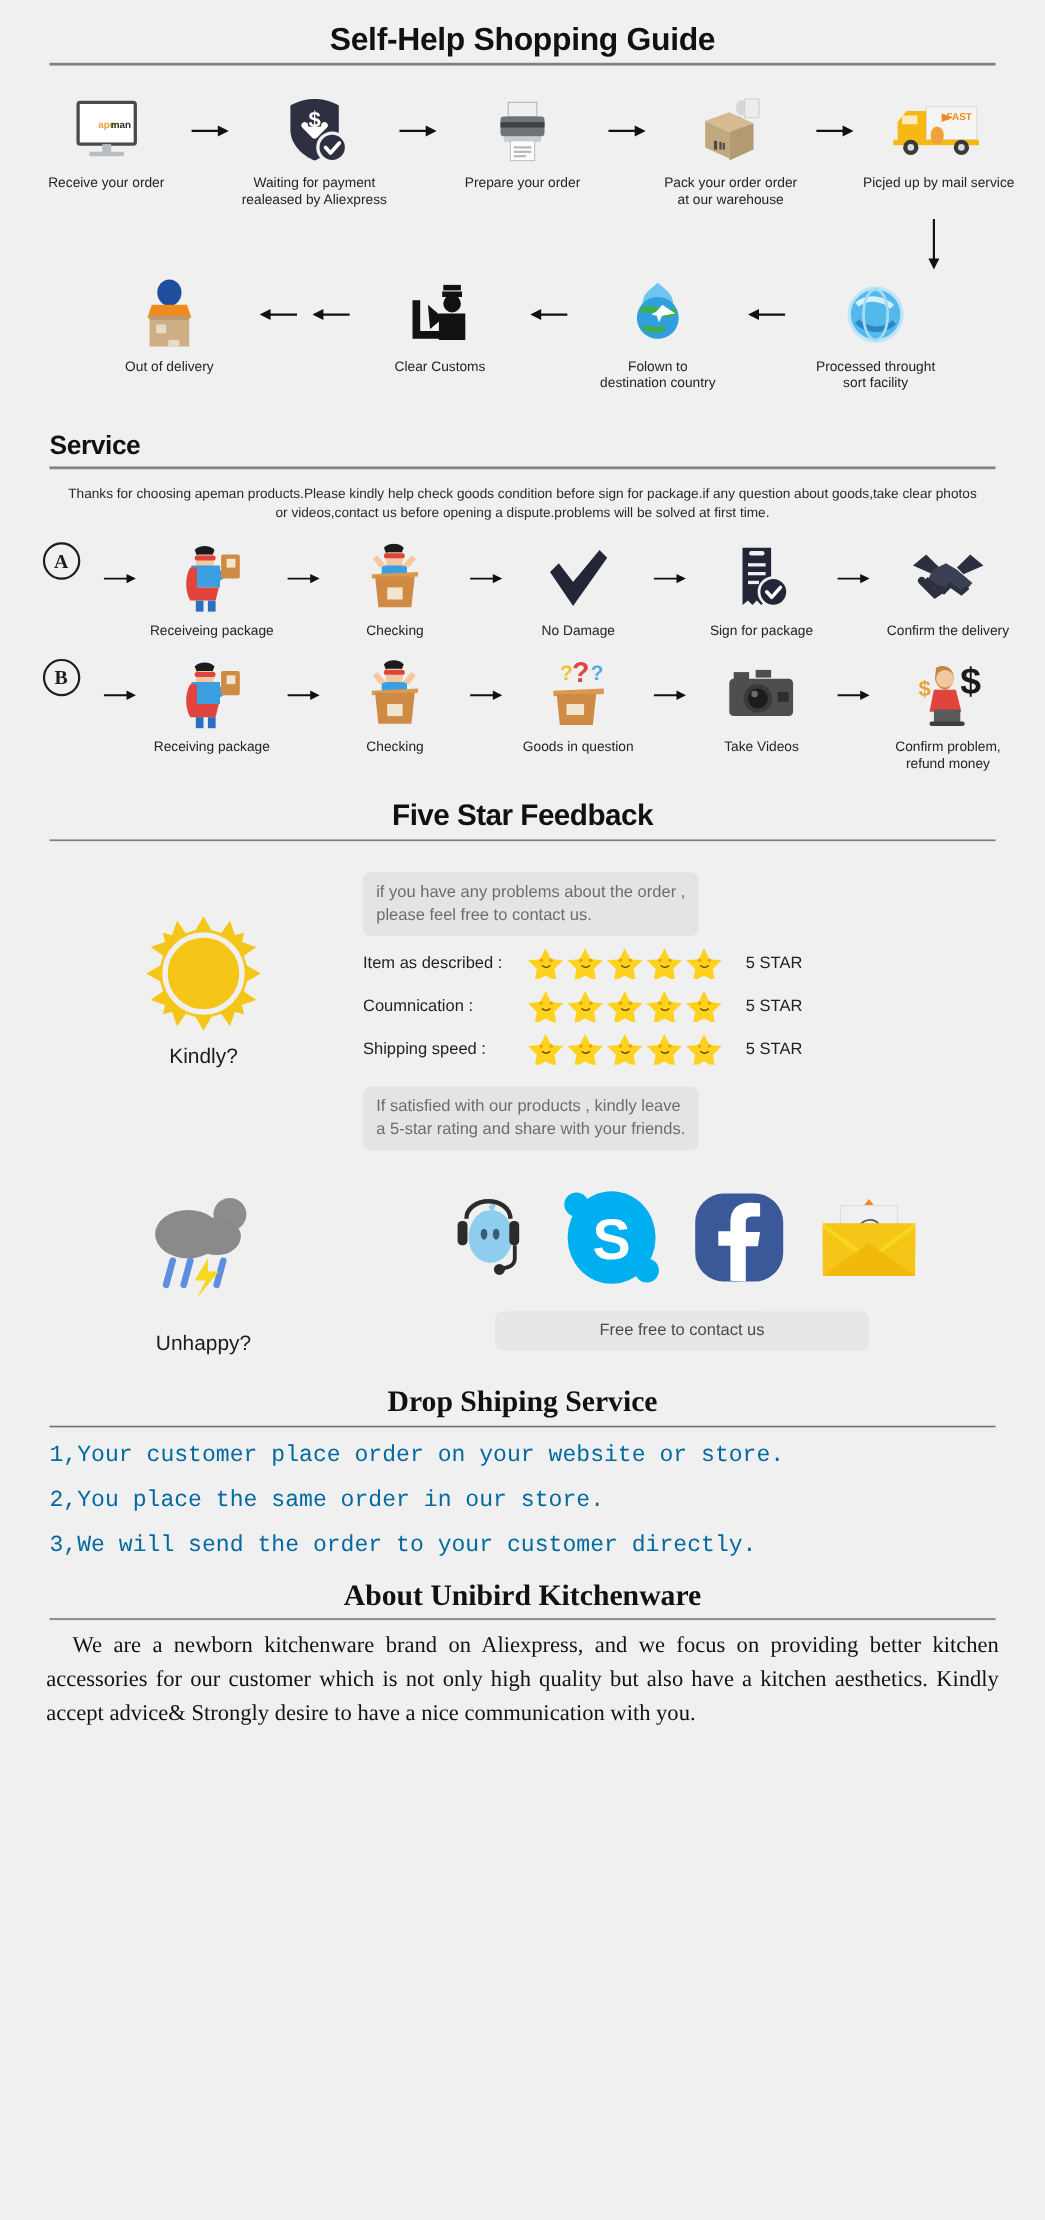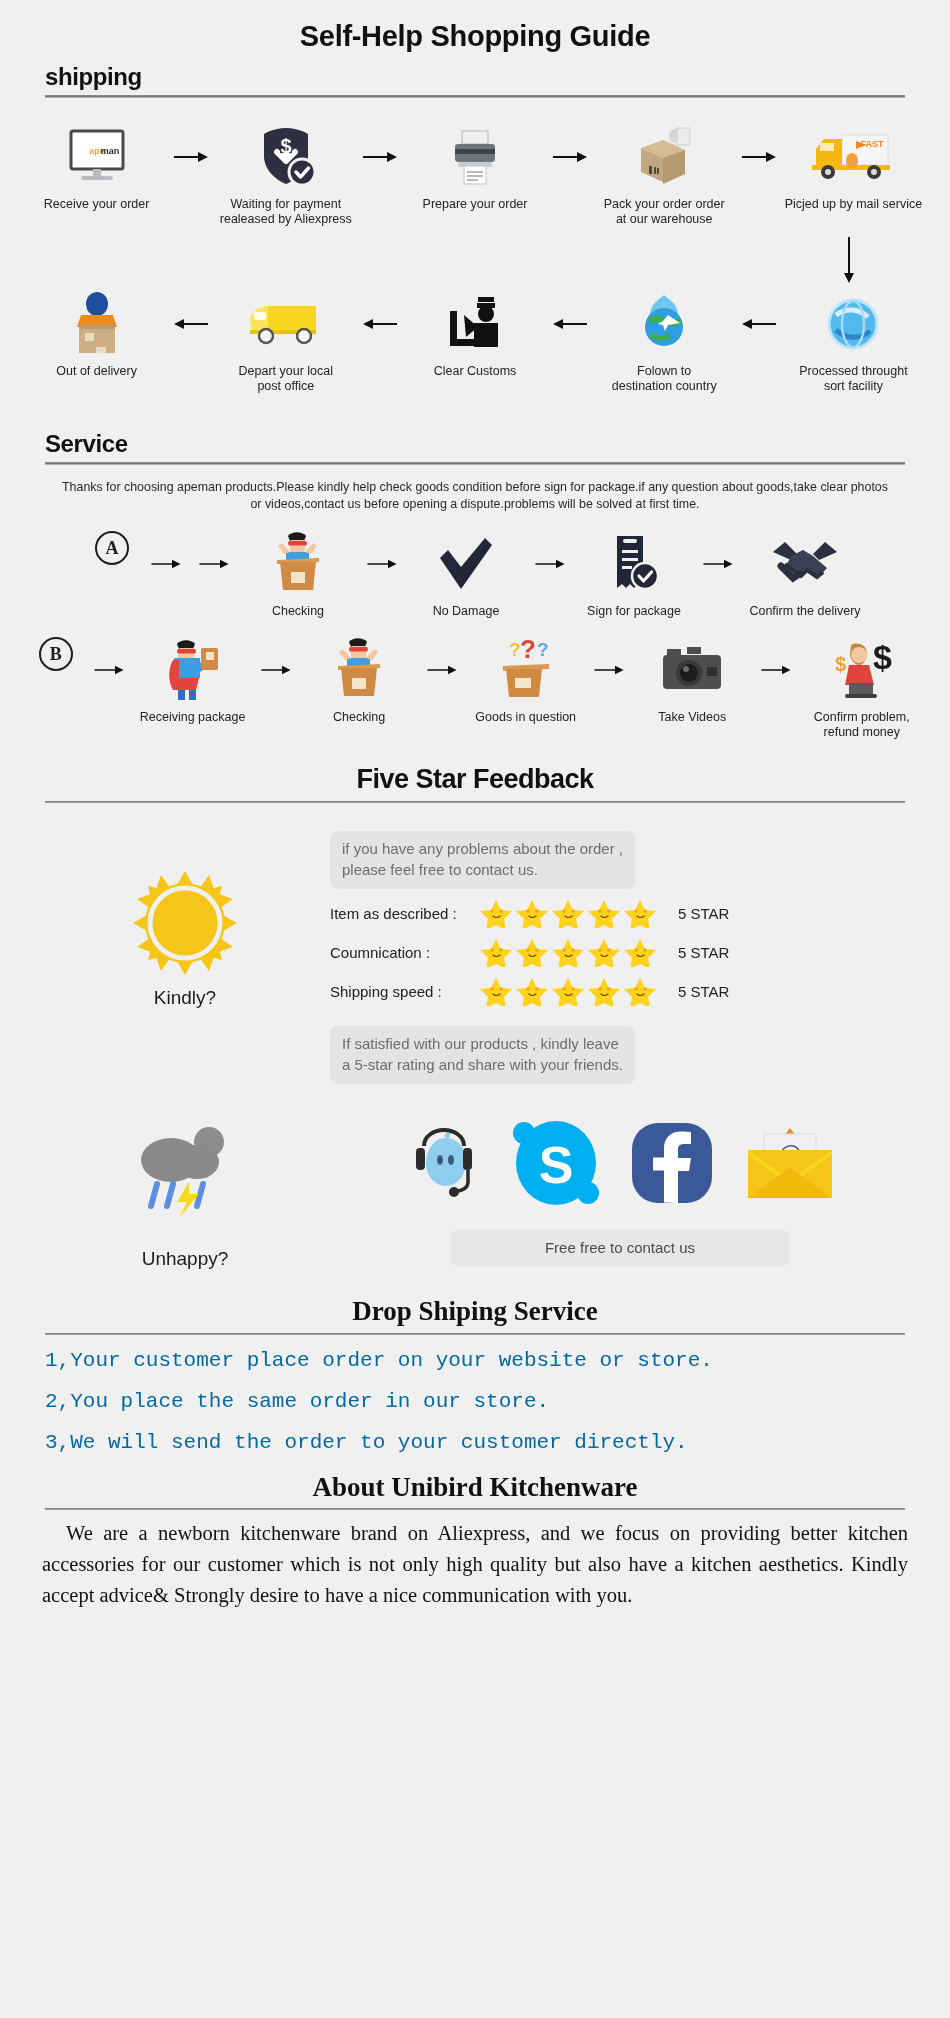--- a/index.html
+++ b/index.html
@@ -180,21 +180,20 @@
     text-indent: 24px;
   }
 </style>
 </head>
 <body>
 
 <div class="page">
 
   <div class="main-title">Self-Help Shopping Guide</div>
 
-  <div class="sec-head">shipping</div>
   <div class="rule"></div>
 
   <div class="flow" style="margin-top:26px">
     <div class="node">
       <div class="art">
         <svg width="64" height="56" viewBox="0 0 64 56">
           <rect x="6" y="2" width="52" height="38" rx="2" fill="#fff" stroke="#4a4a4a" stroke-width="3"></rect>
           <text x="32" y="25" font-size="9" font-family="Liberation Sans, sans-serif" font-weight="700" text-anchor="middle" fill="#e8a33d">ape</text>
           <text x="32" y="25" font-size="9" font-family="Liberation Sans, sans-serif" font-weight="700" text-anchor="middle" fill="#2b2b2b" dx="13">man</text>
           <rect x="28" y="40" width="8" height="8" fill="#b9bcc0"></rect>
@@ -318,34 +317,20 @@
       </div>
       <div class="cap">Out of delivery</div>
     </div>
 
     <div class="arrow">
       <svg width="34" height="14" viewBox="0 0 34 14">
           <path d="M34 6H10v-4L0 7l10 5V8h24z" fill="#111"></path>
         </svg>
     </div>
 
-    <div class="node">
-      <div class="art">
-        <svg width="80" height="48" viewBox="0 0 80 48">
-          <path d="M22 6h48v26H22z" fill="#f7d81e"></path>
-          <path d="M4 20c0-6 8-14 18-14v26H6z" fill="#f9e55a"></path>
-          <rect x="8" y="12" width="12" height="8" rx="2" fill="#fff" opacity=".85"></rect>
-          <rect x="4" y="30" width="66" height="4" fill="#e2c218"></rect>
-          <circle cx="20" cy="36" r="7" fill="#f3f3f3" stroke="#555" stroke-width="2.5"></circle>
-          <circle cx="58" cy="36" r="7" fill="#f3f3f3" stroke="#555" stroke-width="2.5"></circle>
-        </svg>
-      </div>
-      <div class="cap">Depart your local
-post office</div>
-    </div>
 
     <div class="arrow">
       <svg width="34" height="14" viewBox="0 0 34 14">
           <path d="M34 6H10v-4L0 7l10 5V8h24z" fill="#111"></path>
         </svg>
     </div>
 
     <div class="node">
       <div class="art">
         <svg width="62" height="58" viewBox="0 0 62 58">
@@ -408,20 +393,39 @@
   <div class="flow" style="margin-top:18px">
     <div class="badge-wrap">
       <div class="badge-letter">A</div>
     </div>
     <div class="arrow">
       <svg width="30" height="12" viewBox="0 0 34 14">
           <path d="M0 6h24v-4l10 5-10 5v-4H0z" fill="#111"></path>
         </svg>
     </div>
 
+    <div class="node" style="width:120px">
+      <div class="art">
+        <svg width="56" height="64" viewBox="0 0 56 64">
+          <path d="M12 6c4-5 14-5 18 0l-2 5H14z" fill="#1b1b1b"></path>
+          <rect x="13" y="10" width="17" height="8" rx="3" fill="#f3c8a0"></rect>
+          <rect x="12" y="11" width="19" height="4.5" rx="2" fill="#e0443c"></rect>
+          <path d="M13 17h16v2a8 8 0 01-16 0z" fill="#f3c8a0"></path>
+          <path d="M9 20h26v20H9z" fill="#3b9ee0"></path>
+          <path d="M31 20l10 10-6 4-8-9z" fill="#3b9ee0"></path>
+          <path d="M10 40h24l-3 12H13z" fill="#e0443c"></path>
+          <path d="M8 22c-5 8-5 22 0 30h6V22z" fill="#e0443c"></path>
+          <rect x="13" y="52" width="7" height="10" fill="#2b6fc0"></rect>
+          <rect x="24" y="52" width="7" height="10" fill="#2b6fc0"></rect>
+          <rect x="36" y="10" width="17" height="22" rx="2" fill="#cf8a44"></rect>
+          <rect x="41" y="14" width="8" height="8" fill="#f2e4cd"></rect>
+        </svg>
+      </div>
+      <div class="cap">Receiveing package</div>
+    </div>
 
     <div class="arrow">
       <svg width="30" height="12" viewBox="0 0 34 14">
           <path d="M0 6h24v-4l10 5-10 5v-4H0z" fill="#111"></path>
         </svg>
     </div>
 
     <div class="node" style="width:120px">
       <div class="art">
         <svg width="58" height="64" viewBox="0 0 58 64">

